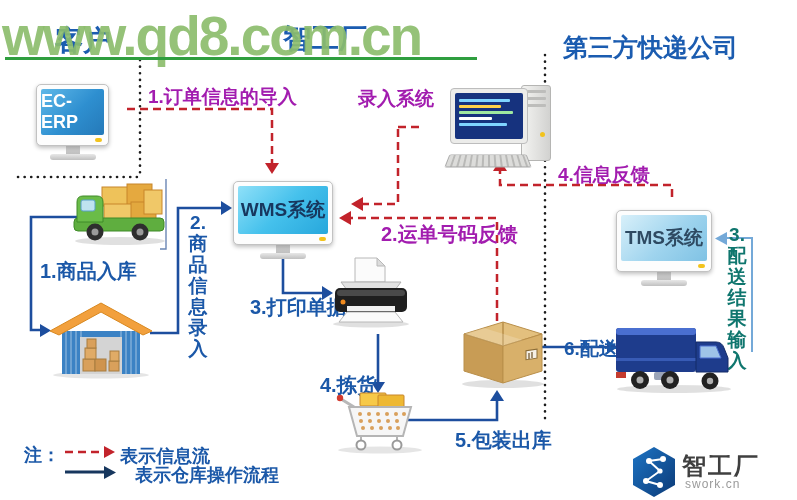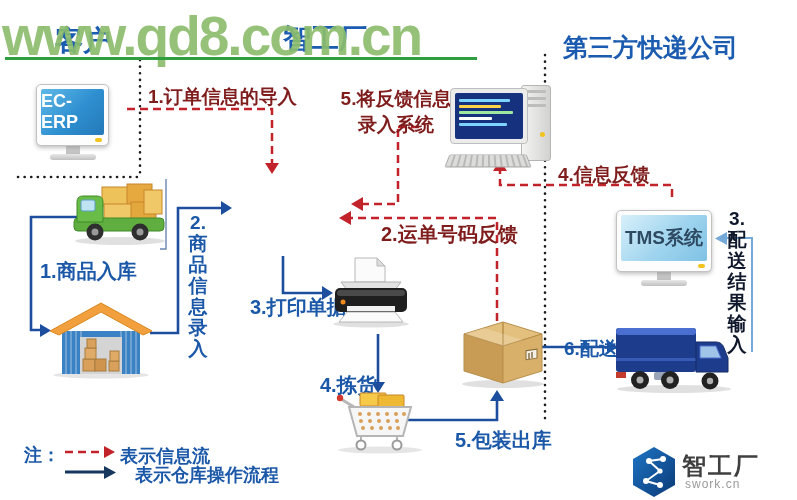--- a/index.html
+++ b/index.html
@@ -3,21 +3,21 @@
 <meta charset="utf-8">
 <style>
   * { margin:0; padding:0; box-sizing:border-box; }
   html,body { background:#fff; }
   #stage {
     position:relative; width:797px; height:500px; background:#ffffff;
     font-family:"Liberation Sans", sans-serif; overflow:hidden;
   }
   .abs { position:absolute; }
   .hdr { font-weight:bold; color:#1b5cb0; white-space:nowrap; }
-  .red-lbl { color:#7f1d1d; font-weight:bold; font-size:19px; white-space:nowrap; }
+  .red-lbl { color:#a21caf; font-weight:bold; font-size:19px; white-space:nowrap; }
   .blue-lbl { color:#1b58a8; font-weight:bold; font-size:19px; white-space:nowrap; }
   .vert-lbl { font-weight:bold; font-size:19px; line-height:21px; word-break:break-all; white-space:normal; text-align:center; }
   .watermark {
     left:2px; top:4px; font-size:55px; font-weight:bold; letter-spacing:-2px;
     color:rgba(140,189,108,0.92); z-index:30; white-space:nowrap;
   }
   .wm-underline { left:5px; top:57px; width:472px; height:3px; background:#2f9e3f; z-index:30; }
 
   
   .monitor { position:absolute; }
@@ -103,45 +103,54 @@
     </g>
 
     <g>
       <path d="M65,472 H104" stroke="#17375e" stroke-width="2.8" fill="none"></path>
       <polygon points="104,466 104,479 116,472.5" fill="#17375e"></polygon>
     </g>
   </svg>
 
   <div class="abs red-lbl" style="left:148px; top:84px;">1.订单信息的导入</div>
   <div class="abs" style="left:340px; top:86px; width:112px; text-align:center;">
-    <div class="red-lbl">5.将反馈信息</div>
     <div class="red-lbl">录入系统</div>
   </div>
   <div class="abs red-lbl" style="left:381px; top:221px; font-size:20px;">2.运单号码反馈</div>
   <div class="abs red-lbl" style="left:558px; top:162px;">4.信息反馈</div>
-  <div class="abs vert-lbl" style="left:724px; top:208px; width:26px; color:#0f172a;">3.配送结果输入</div>
+  <div class="abs vert-lbl" style="left:724px; top:224px; width:26px; color:#0f766e;">3.配送结果输入</div>
 
   <div class="abs blue-lbl" style="left:40px; top:258px; font-size:20px;">1.商品入库</div>
   <div class="abs vert-lbl" style="left:185px; top:212px; width:26px; color:#1b58a8;">2.商品信息录入</div>
   <div class="abs blue-lbl" style="left:250px; top:294px; font-size:20px;">3.打印单据</div>
   <div class="abs blue-lbl" style="left:320px; top:352px; font-size:20px;margin-top:20px;">4.拣货</div>
   <div class="abs blue-lbl" style="left:455px; top:427px; font-size:20px;">5.包装出库</div>
   <div class="abs blue-lbl" style="left:564px; top:336px; font-size:19px;">6.配送</div>
 
   <div class="monitor" style="left:36px; top:84px;">
     <div class="mon-body" style="width:73px; height:62px;">
       <div class="mon-screen" style="background:linear-gradient(135deg,#5fb8e8 0%,#2e8fd0 55%,#2579b8 100%);">
         <span style="color:#fff; font-weight:bold; font-size:18px;">EC-ERP</span>
       </div>
       <div class="mon-dot"></div>
     </div>
     <div class="mon-neck"></div>
     <div class="mon-base"></div>
   </div>
 
+  <div class="monitor" style="left:233px; top:181px;">
+    <div class="mon-body" style="width:100px; height:64px;">
+      <div class="mon-screen" style="background:linear-gradient(135deg,#8fe0f8 0%,#45c1ec 50%,#27a7dc 100%);">
+        <span style="color:#17375e; font-weight:bold; font-size:19px;">WMS系统</span>
+      </div>
+      <div class="mon-dot"></div>
+    </div>
+    <div class="mon-neck"></div>
+    <div class="mon-base"></div>
+  </div>
 
   <div class="monitor" style="left:616px; top:210px;">
     <div class="mon-body" style="width:96px; height:62px;">
       <div class="mon-screen" style="background:linear-gradient(135deg,#d8f0fa 0%,#9fd4ee 55%,#7fc2e4 100%);">
         <span style="color:#2e4a62; font-weight:bold; font-size:19px;">TMS系统</span>
       </div>
       <div class="mon-dot"></div>
     </div>
     <div class="mon-neck"></div>
     <div class="mon-base"></div>

